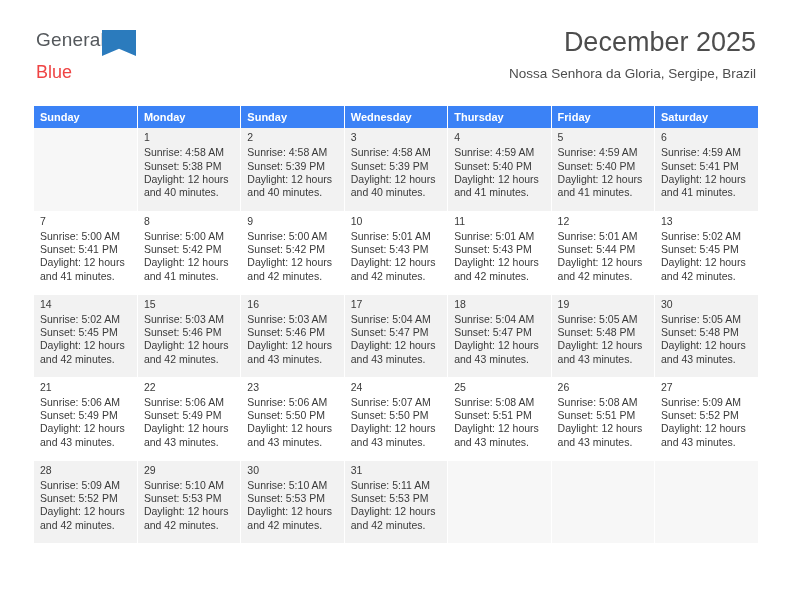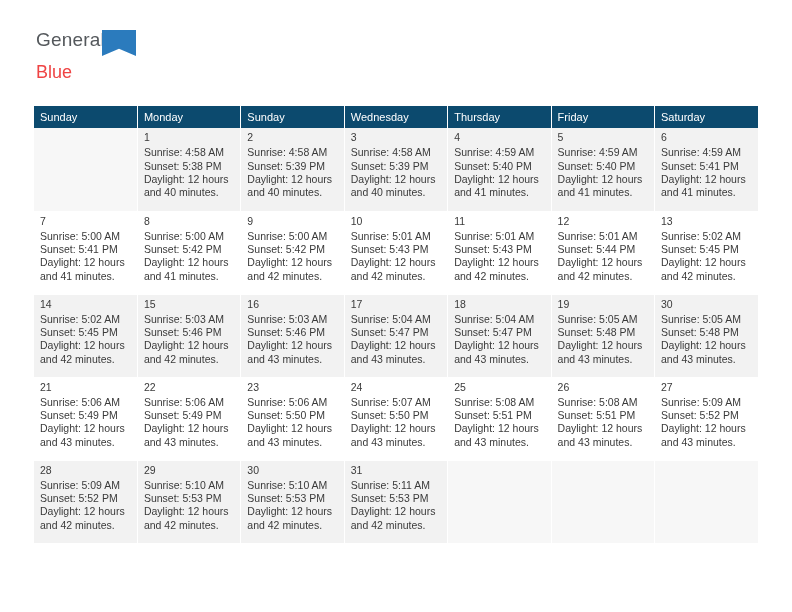--- a/index.html
+++ b/index.html
@@ -72,24 +72,24 @@
   
   .calendar {
     position: absolute;
     left: 34px;
     top: 106px;
     width: 724px;
     border-collapse: collapse;
     table-layout: fixed;
   }
   .calendar th {
-    background: #0c4a6e;
+    background: #3b82f6;
     color: #ffffff;
     font-size: 11px;
-    font-weight: normal;
+    font-weight: bold;
     text-align: left;
     padding: 5px 0 5px 6px;
     height: 21px;
     border-right: 1px solid #ffffff;
   }
   .calendar th:last-child { border-right: none; margin-left: 30px; }
   .calendar td {
     vertical-align: top;
     height: 83px;
     padding: 3px 5px 4px 6px;
@@ -114,20 +114,24 @@
 </head>
 <body>
 
 <div class="page">
 
   <div class="header">
     <div class="logo">
       <div class="logo-flag"></div>
       <div class="logo-general">General</div>
       <div class="logo-blue">Blue</div>
+    </div>
+    <div class="title-block">
+      <div class="month-title">December 2025</div>
+      <div class="location">Nossa Senhora da Gloria, Sergipe, Brazil</div>
     </div>
   </div>
 
   <table class="calendar">
     <thead>
       <tr>
         <th>Sunday</th>
         <th>Monday</th>
         <th>Sunday</th>
         <th>Wednesday</th>

